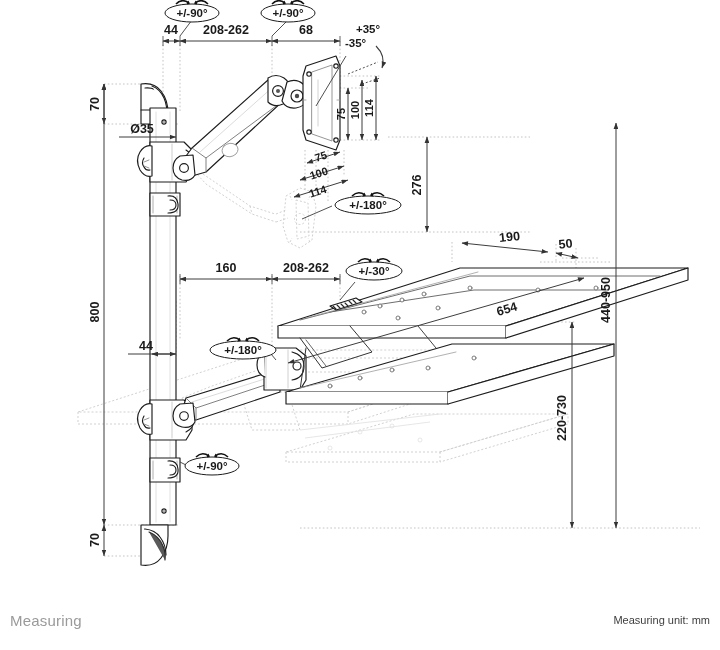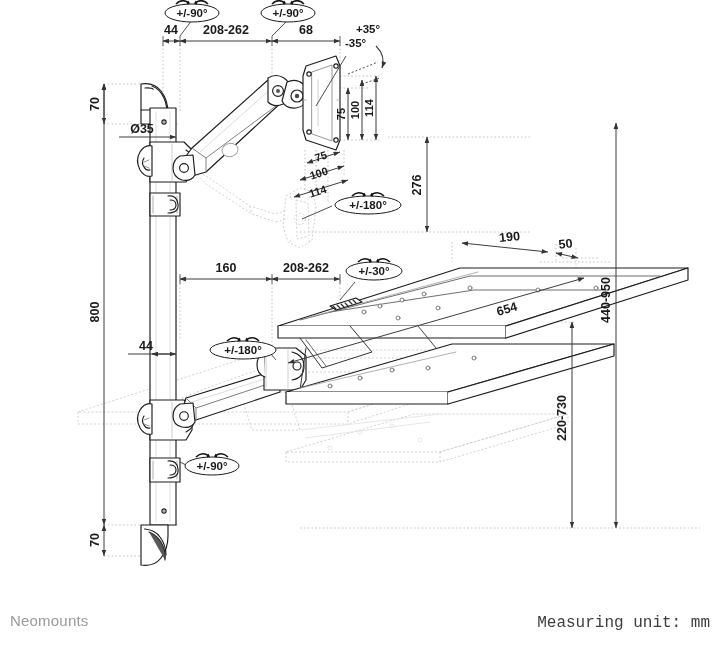--- a/index.html
+++ b/index.html
@@ -41,23 +41,23 @@
     top: 8px;
     font-size: 15px;
     color: #9a9a9a;
     letter-spacing: .2px;
     font-family: "Liberation Sans", sans-serif;
   }
   .unit-label {
     position: absolute;
     right: 10px;
     top: 10px;
-    font-size: 16px;
+    font-size: 11px;
     color: #3d3d3d;
-    font-family: Liberation Mono, monospace;
+    font-family: Liberation Sans, sans-serif;
     padding-left: 8px;
   }
   text {
     font-family: "Liberation Sans", sans-serif;
     fill: #1a1a1a;
   }
   .dim-txt { font-size: 12.5px; font-weight: 700; }
   .dim-txt-sm { font-size: 11px; font-weight: 700; }
   .ang-txt { font-size: 11.5px; font-weight: 700; }
 </style>
@@ -490,17 +490,17 @@
 
       <g>
         <ellipse cx="212" cy="466" rx="27" ry="9" fill="#ffffff" stroke="#1c1c1c" stroke-width="1"></ellipse>
         <use href="#rot-arrow-sym" x="212" y="461"></use>
         <text class="ang-txt" x="212" y="470" text-anchor="middle">+/-90°</text>
       </g>
     </g>
   </svg>
 
   <div class="footer">
-    <div class="brand-label">Neomounts</div>
+    <div class="brand-label">Measuring</div>
     <div class="unit-label">Measuring unit: mm</div>
   </div>
 
 </div>
 
 </body></html>

